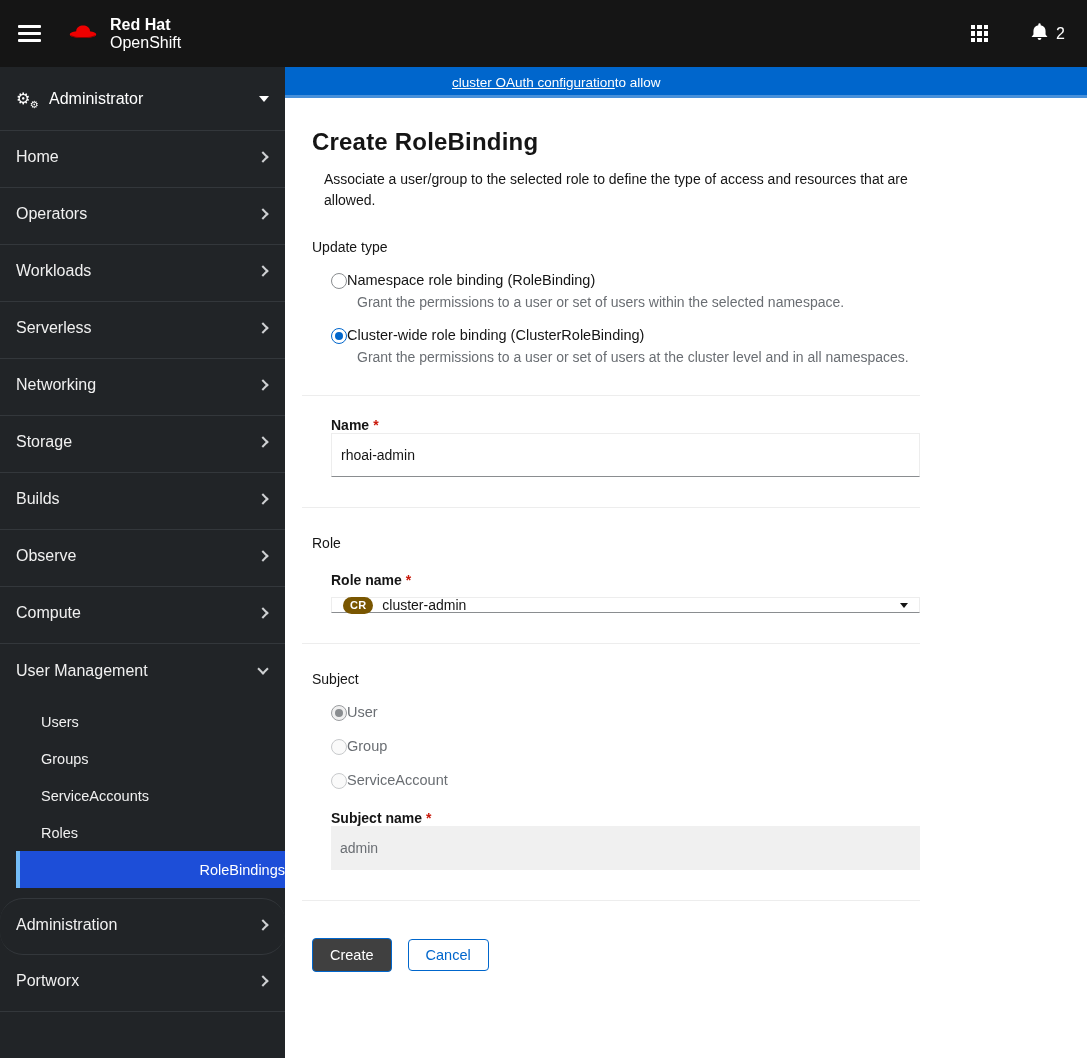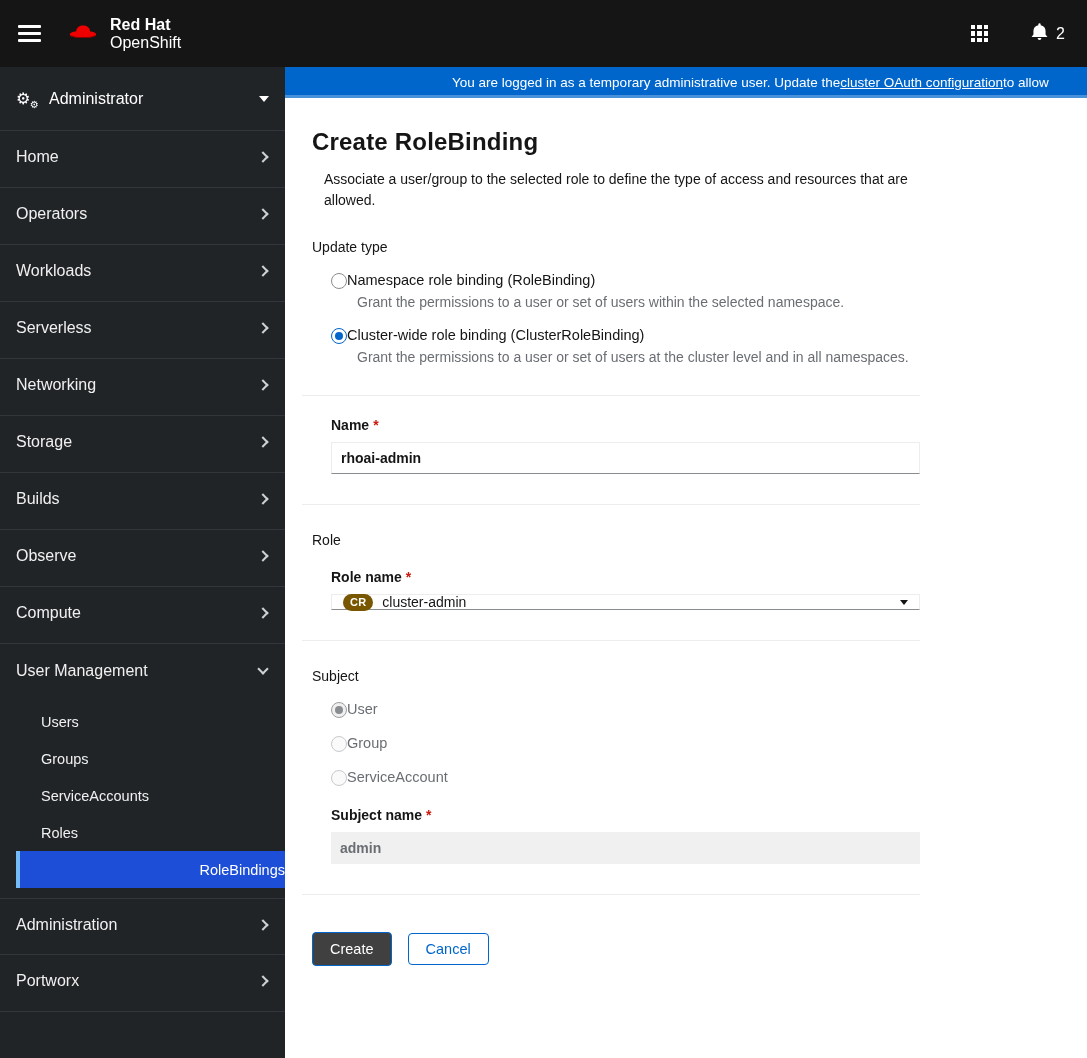--- a/index.html
+++ b/index.html
@@ -58,21 +58,21 @@
   .radio.dis-checked { border-color:#9b9da0; background:#f0f0f0; cursor:default; }
   .radio.dis-checked::after { content:""; position:absolute; inset:3px; border-radius:50%; background:#8a8d90; }
   .radio-help { margin:5px 0 0 26px; color:#6a6e73; font-size:14px; }
   .dim { color:#6a6e73; }
 
   .divider { border:0; border-top:1px solid #ededed; margin:30px 0 0 -10px; width:618px; }
   .section-label { margin-top:27px; font-size:14px; }
   .field { margin-left:19px; }
   .field-label { margin-top:21px; font-weight:700; font-size:14px; }
   .req { color:#c9190b; margin-left:4px; font-weight:700; }
-  .text-input { display:block; margin-top:9px; width:589px; height:32px; border:1px solid #ededed; border-bottom:1px solid #8a8d90; padding:0 9px; font-size:14px; color:#151515; font-family:inherit; background:#fff;font-weight:bold; }
+  .text-input { display:block; width:589px; height:44px; border:1px solid #ededed; border-bottom:1px solid #8a8d90; padding:0 9px; font-size:14px; color:#151515; font-family:inherit; background:#fff; }
   .text-input.disabled { background:#f0f0f0; border:none; color:#6a6e73; }
   .select { margin-top:9px; width:589px; height:16px; border:1px solid #ededed; border-bottom:1px solid #8a8d90; display:flex; align-items:center; gap:9px; padding:0 11px; cursor:pointer; font-size:14px; background:#fff; }
   .badge-cr { background:#795600; color:#fff; font-size:11px; font-weight:700; padding:2.5px 7px; border-radius:10px; letter-spacing:.2px; }
   .select-caret { margin-left:auto; width:0; height:0; border-left:4.5px solid transparent; border-right:4.5px solid transparent; border-top:5.5px solid #151515; }
 
   .actions { margin-top:37px; display:flex; gap:16px; align-items:center; }
   .btn { font-family:inherit; font-size:14.5px; border-radius:4px; padding:8px 17px; cursor:pointer; }
   .btn-primary { background:#404040; color:#fff; border:1px solid #0066cc; }
   .btn-secondary { background:#fff; color:#0066cc; border:1px solid #0066cc; padding:7px 17px; }
 </style>
@@ -188,33 +188,32 @@
           <span>ServiceAccounts</span>
         </div>
         <div class="sub-item">
           <span>Roles</span>
         </div>
         <div class="sub-item active">
           <span>RoleBindings</span>
         </div>
       </div>
 
-      <div class="nav-item" style="border-top:1px solid #33373b;">
+      <div class="nav-item" style="border-top:1px solid #33373b;border-radius:23px;">
         <span>Administration</span>
         <span class="chev right"></span>
       </div>
       <div class="nav-item">
         <span>Portworx</span>
         <span class="chev right"></span>
       </div>
     </nav>
 
     <main class="main">
       <div class="banner">
-        <span>You are logged in as a temporary administrative user. Update the </span>
         <a>cluster OAuth configuration</a>
         <span> to allow</span>
       </div>
 
       <div class="content">
         <h1 class="title">Create RoleBinding</h1>
         <p class="desc">Associate a user/group to the selected role to define the type of access and resources that are allowed.</p>
 
         <div class="group-label mt-binding">Update type</div>
 

